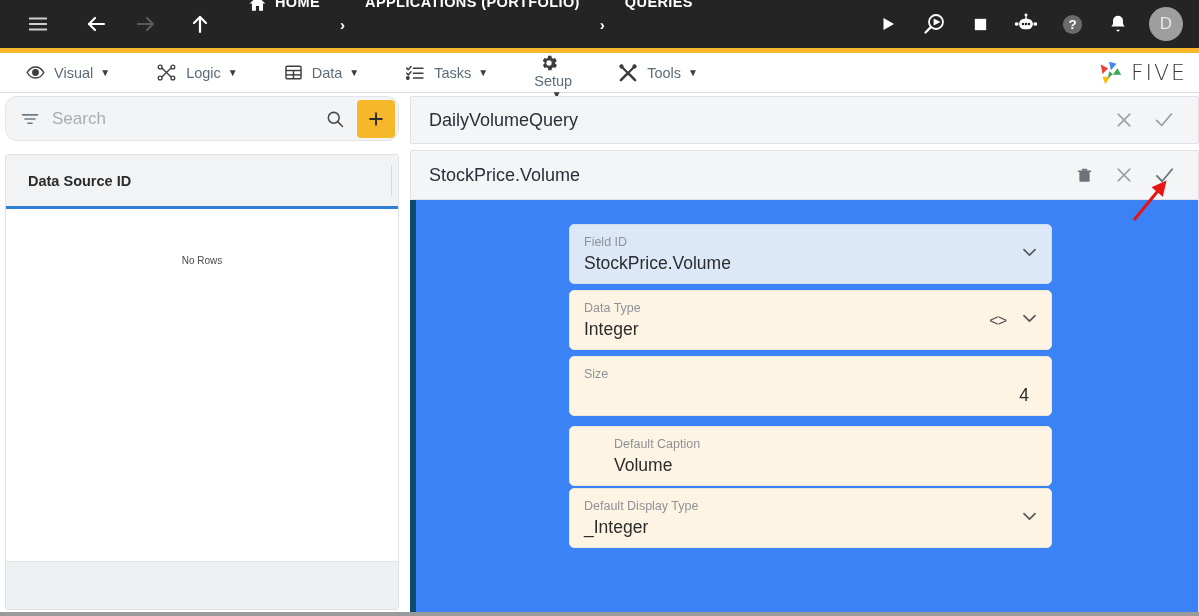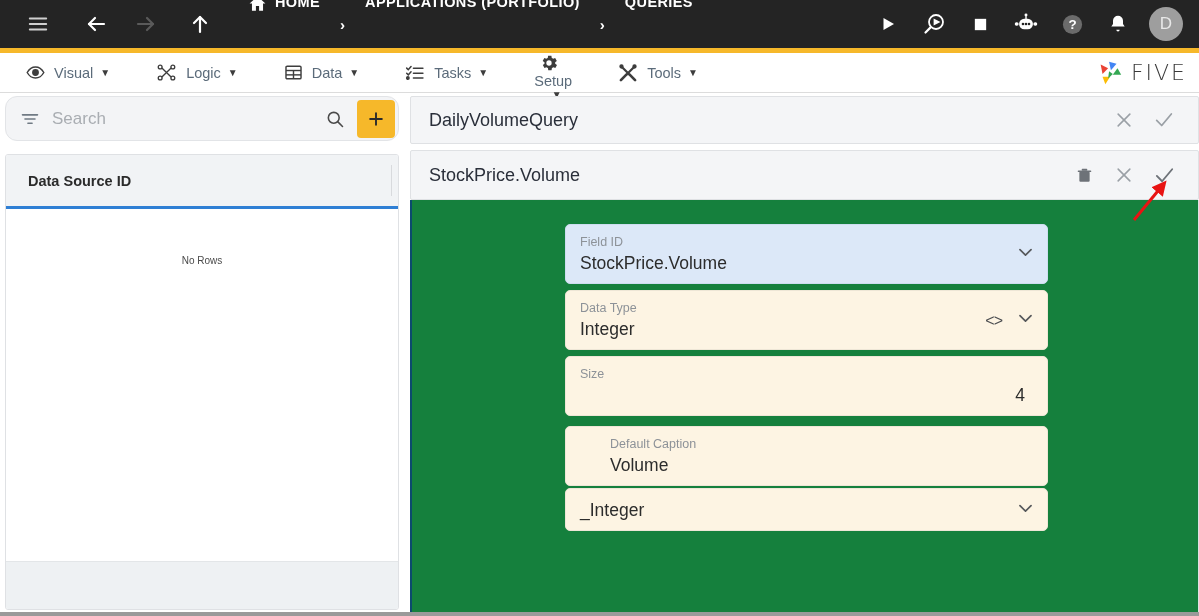--- a/index.html
+++ b/index.html
@@ -127,21 +127,21 @@
   }
   .rp-actions { margin-left:auto; display:flex; align-items:center; padding-right:14px; }
   .rp-act {
     width:40px; height:40px; display:flex; align-items:center; justify-content:center;
     cursor:pointer;
   }
   .ico-light { color:#9aa0a6; }
 
   .rp-form {
     position:absolute; top:104px; left:0; width:789px; height:416px;
-    background:#15803d; border-left:2px solid #0c4a6e; border-right:1px solid #dfe1e4;
+    background:#3b82f6; border-left:6px solid #0c4a6e; border-right:1px solid #dfe1e4;
     border-bottom:1px solid #dfe1e4;
   }
   .field {
     position:absolute; left:153px; width:483px; border-radius:5px;
     border:1px solid #dbdde0; padding:9px 14px 8px 14px;
   }
   .field .lbl {
     font-size:12.5px; color:#8d9298; line-height:16px; margin-bottom:1px;
   }
   .field .val {
@@ -482,20 +482,21 @@
         <div class="lbl">Size</div>
         <div class="val right">4</div>
       </div>
 
       <div class="field fld-cream" style="top:226px;padding-left:44px;">
         <div class="lbl">Default Caption</div>
         <div class="val">Volume</div>
       </div>
 
       <div class="field fld-cream" style="top:288px;">
+        <div class="lbl">Default Display Type</div>
         <div class="val">_Integer</div>
         <span class="f-adorn">
           <span>
             <svg width="19" height="19" viewBox="0 0 24 24" fill="none" stroke="#56585b" stroke-width="2.1" stroke-linecap="round" stroke-linejoin="round">
               <polyline points="5,9 12,16 19,9"></polyline>
             </svg>
           </span>
         </span>
       </div>
     </div>

